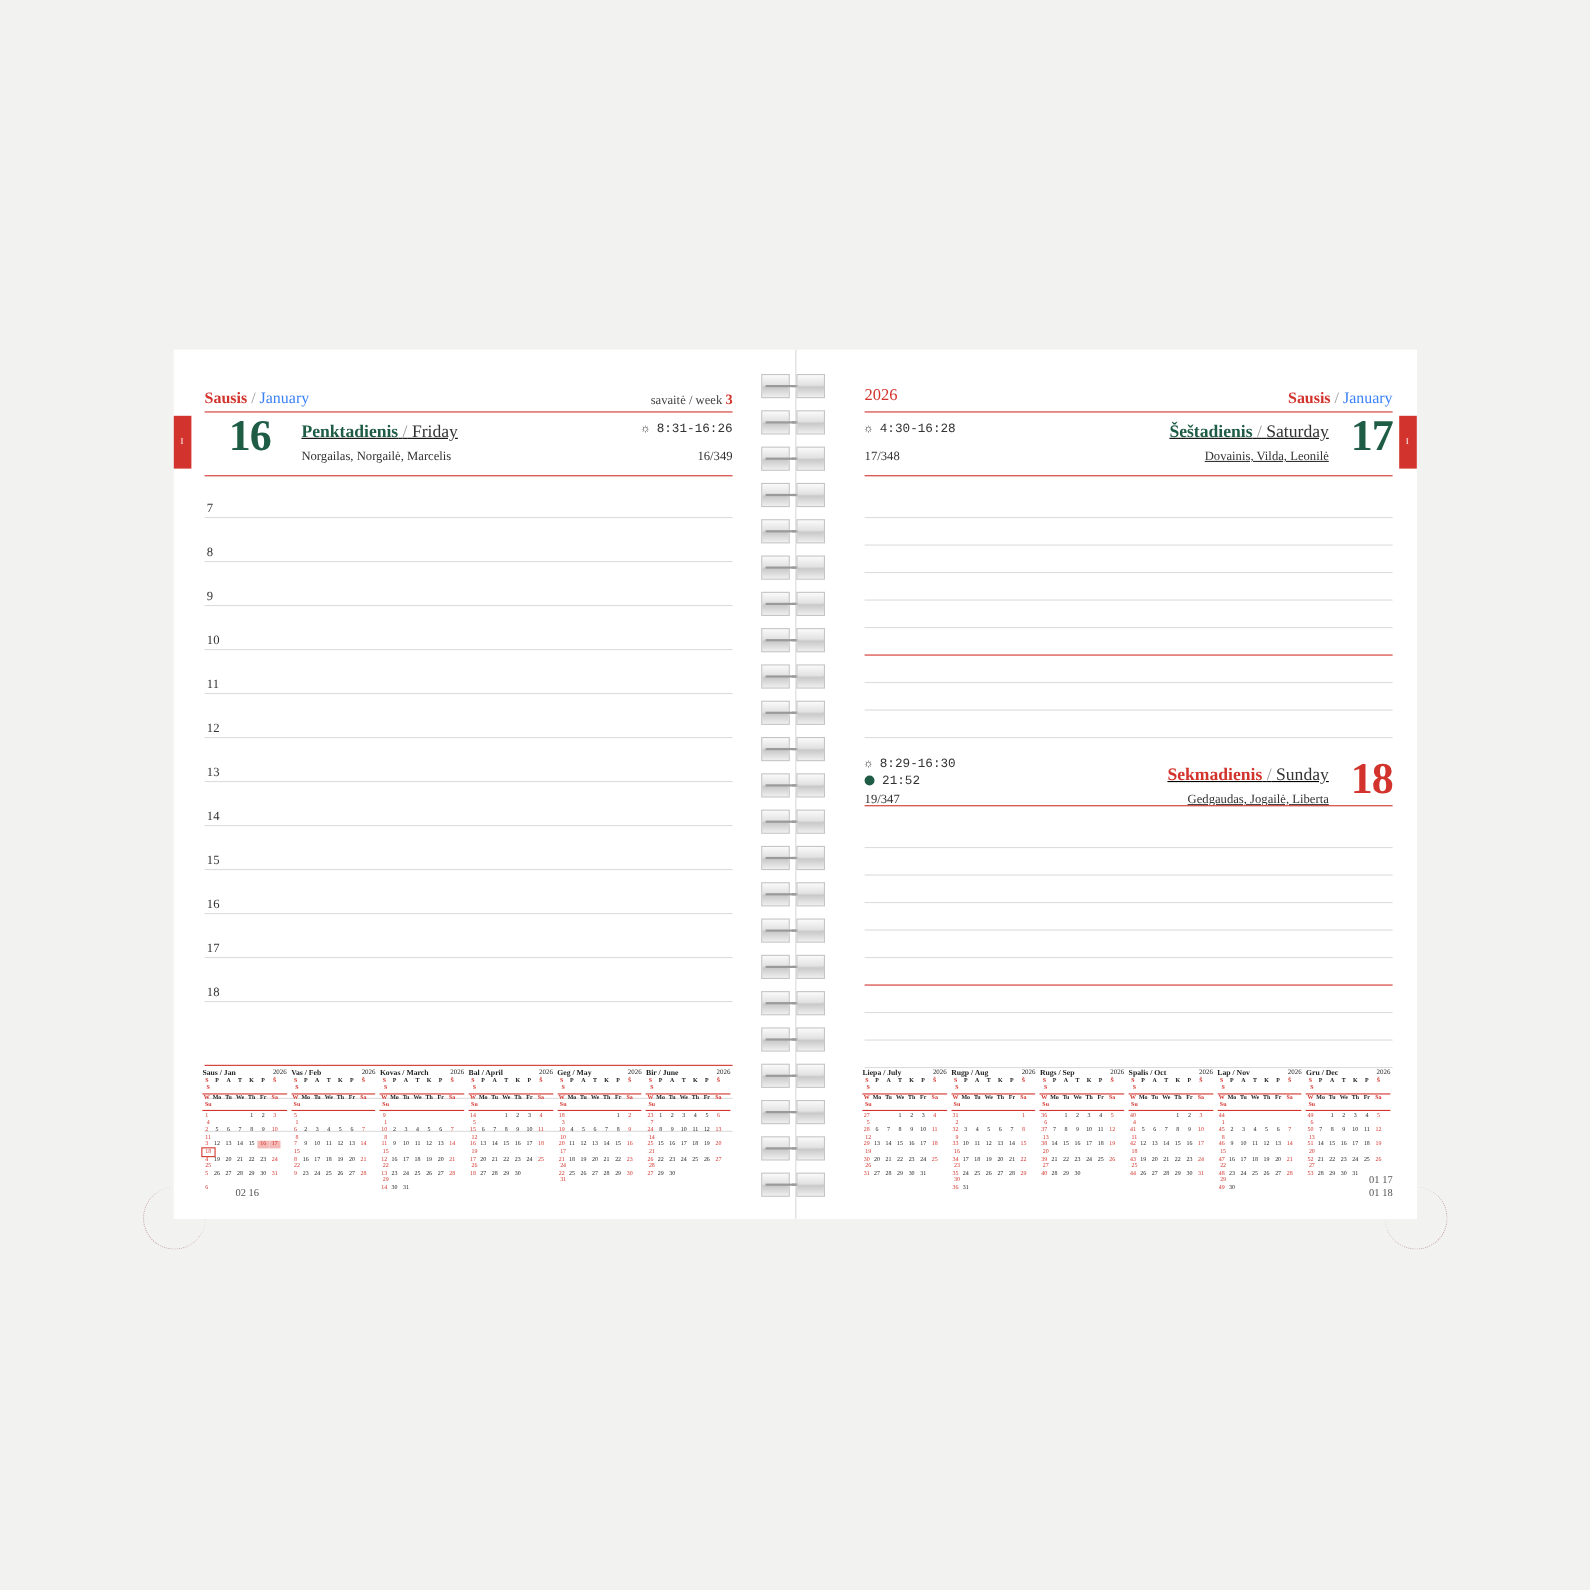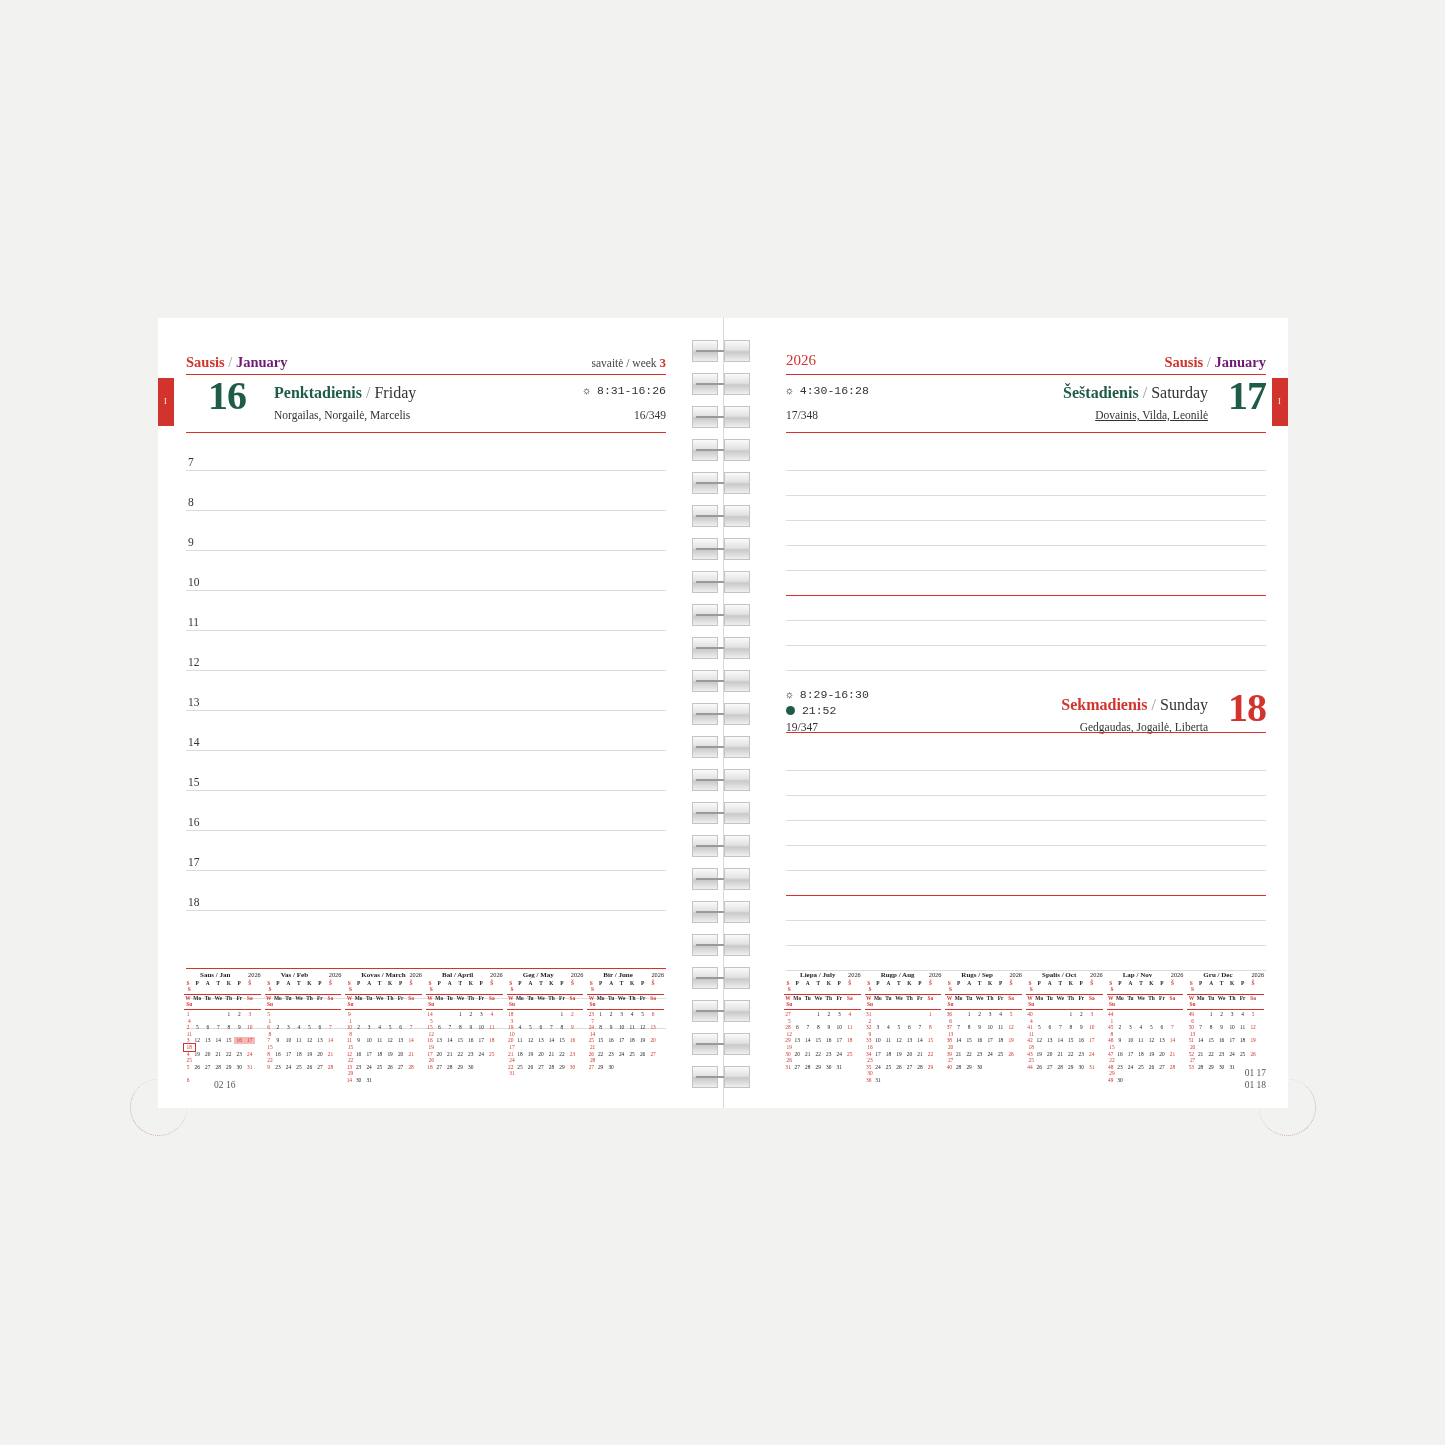--- a/index.html
+++ b/index.html
@@ -47,21 +47,21 @@
   .ring .bar.l{ left:4px; width:30px; }
   .ring .bar.r{ left:28px; width:30px; }
 
   
   .hdr{
     position:absolute; left:28px; right:22px; top:36px; height:18px;
     font-size:14.5px;
   }
   .hdr .month{ font-weight:bold; color:#d2332c; }
   .hdr .month .slash{ color:#9a9a9a; font-weight:normal;}
-  .hdr .month .en{ color:#701a75; font-weight:bold;}
+  .hdr .month .en{ color:#3b82f6; font-weight:normal;}
   .hdr .right{ position:absolute; right:0; top:1px; font-size:11.5px; color:#444;}
   .hdr .right .wk{ color:#d2332c; font-weight:bold; font-size:13px;}
   .hdr-right-page{ text-align:right; }
   .yr{ position:absolute; left:28px; top:34px; font-size:15px; color:#d2332c;}
 
   
   .redtab{
     position:absolute; width:16px; height:48px; background:#d2332c; top:60px;
   }
   .redtab .t{ color:#fff; font-size:8px; position:absolute; top:19px; left:6px;}
@@ -70,21 +70,21 @@
 
   .dayblock{ position:absolute; left:28px; right:22px; top:58px; height:56px;}
   .bignum{
     position:absolute; top:-4px; font-size:40px; font-weight:bold; color:#1f5c45;
     letter-spacing:-1px;
   }
   .bignum.l{ left:22px; }
   .bignum.r{ right:0; color:#1f5c45;}
   .bignum.sun{ color:#d2332c; }
   .dayname{
-    position:absolute; top:8px; font-size:16px;
+    position:absolute; top:8px; font-size:16px;text-decoration:underline;
   }
   .dayname .lt{ font-weight:bold; color:#1f5c45;}
   .dayname .slash{ color:#9a9a9a; font-weight:normal;}
   .dayname .en{ color:#333; font-weight:normal;}
   .dayname.l{ left:88px; }
   .dayname.r{ right:58px; text-align:right;}
   .dayname.sun .lt{ color:#d2332c;}
   .sun-rise{ position:absolute; font-size:11.5px; color:#333; top:8px;font-family:Liberation Mono, monospace;}
   .sun-rise.r{ right:0;}
   .sun-rise.l{ left:0;}
@@ -100,21 +100,21 @@
   .hourlbl{ position:absolute; left:30px; font-size:11.5px; color:#333;}
 
   .moon{ display:inline-block; width:9px;height:9px;border-radius:50%;background:#1f5c45; vertical-align:-1px;}
 
   
   .minis{
     position:absolute; left:26px; right:20px; bottom:48px; height:88px;
     display:flex; gap:0;
   }
   .mini{ flex:1; position:relative; font-size:5.4px; line-height:6.6px; padding-right:4px;}
-  .mini .mtitle{ font-weight:bold; font-size:7px; color:#222; margin-bottom:1px;margin-left:16px;}
+  .mini .mtitle{ font-weight:bold; font-size:7px; color:#222; margin-bottom:1px;}
   .mini .mtitle .yr2{ float:right; font-weight:normal; font-size:6.3px; color:#222;}
   .mini .hdrow{ color:#222; font-size:5.4px; font-weight:bold; border-bottom:1px solid #d2332c; padding-bottom:1px;}
   .mini .hdrow span{ display:inline-block; width:10.5px; text-align:center;}
   .mini .hdrow span.we{ color:#d2332c;}
   .mini .wkcol{ width:8px !important; color:#d2332c;}
   .mini .row span{ display:inline-block; width:10.5px; text-align:center; color:#222;}
   .mini .row span.wk{ width:8px; color:#d2332c;}
   .mini .row span.we{ color:#d2332c;}
   .mini .row span.hl{ background:#f4b8b5; color:#d2332c;}
   .mini .row span.box{ outline:1px solid #d2332c;}

